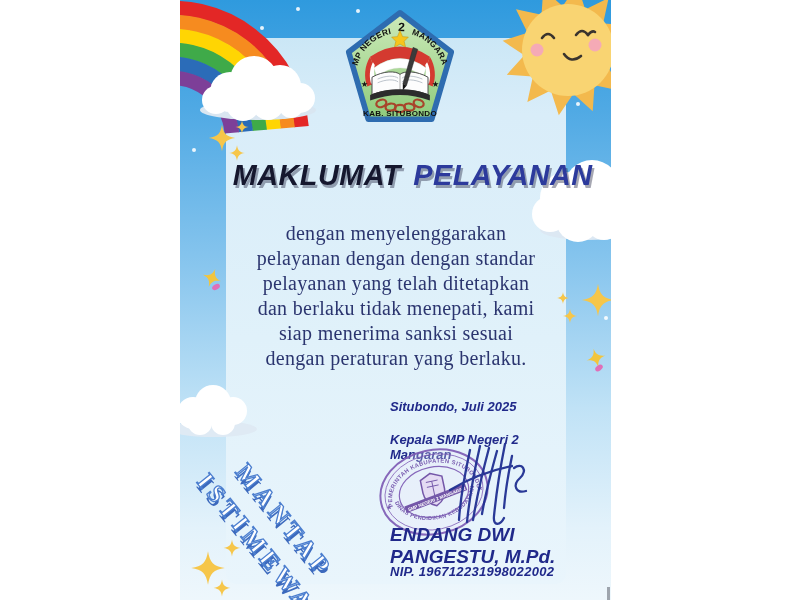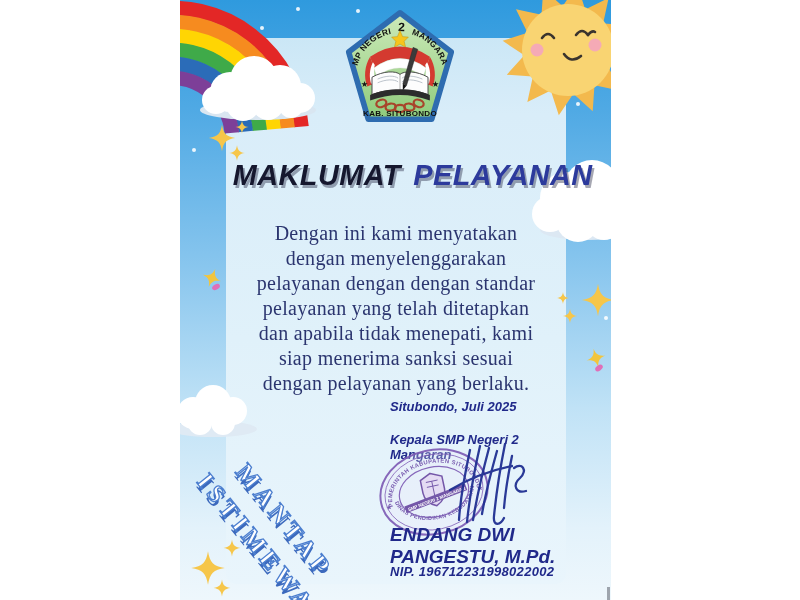--- a/index.html
+++ b/index.html
@@ -151,27 +151,26 @@
         <ellipse cx="80" cy="102" rx="5.5" ry="3.8" transform="rotate(20 80 102)"></ellipse>
       </g>
       <text x="60" y="116" font-size="8.6" font-weight="bold" fill="#101010" text-anchor="middle" letter-spacing=".3">KAB. SITUBONDO</text>
     </svg>
 
     <div class="abs title">
       <span class="w1">MAKLUMAT</span><span class="w2">PELAYANAN</span>
     </div>
 
     <div class="abs bodytext">
-      <div>Dengan ini kami menyatakan</div>
       <div>dengan menyelenggarakan</div>
       <div>pelayanan dengan dengan standar</div>
       <div>pelayanan yang telah ditetapkan</div>
-      <div>dan apabila tidak menepati, kami</div>
+      <div>dan berlaku tidak menepati, kami</div>
       <div>siap menerima sanksi sesuai</div>
-      <div>dengan pelayanan yang berlaku.</div>
+      <div>dengan peraturan yang berlaku.</div>
     </div>
 
     <div class="abs sigline" style="top:399px;font-size:13px">Situbondo, Juli 2025</div>
     <div class="abs sigline" style="top:432px;font-size:13px">Kepala SMP Negeri 2 Mangaran</div>
 
     <svg class="abs" style="left:192px;top:442px" width="126" height="100" viewBox="0 0 126 100">
       <defs>
         <path id="stampTop" d="M -42,10 A 43,32 0 1 1 42,10" fill="none"></path>
         <path id="stampBot" d="M -40,4 A 41,30 0 0 0 40,4" fill="none"></path>
       </defs>

